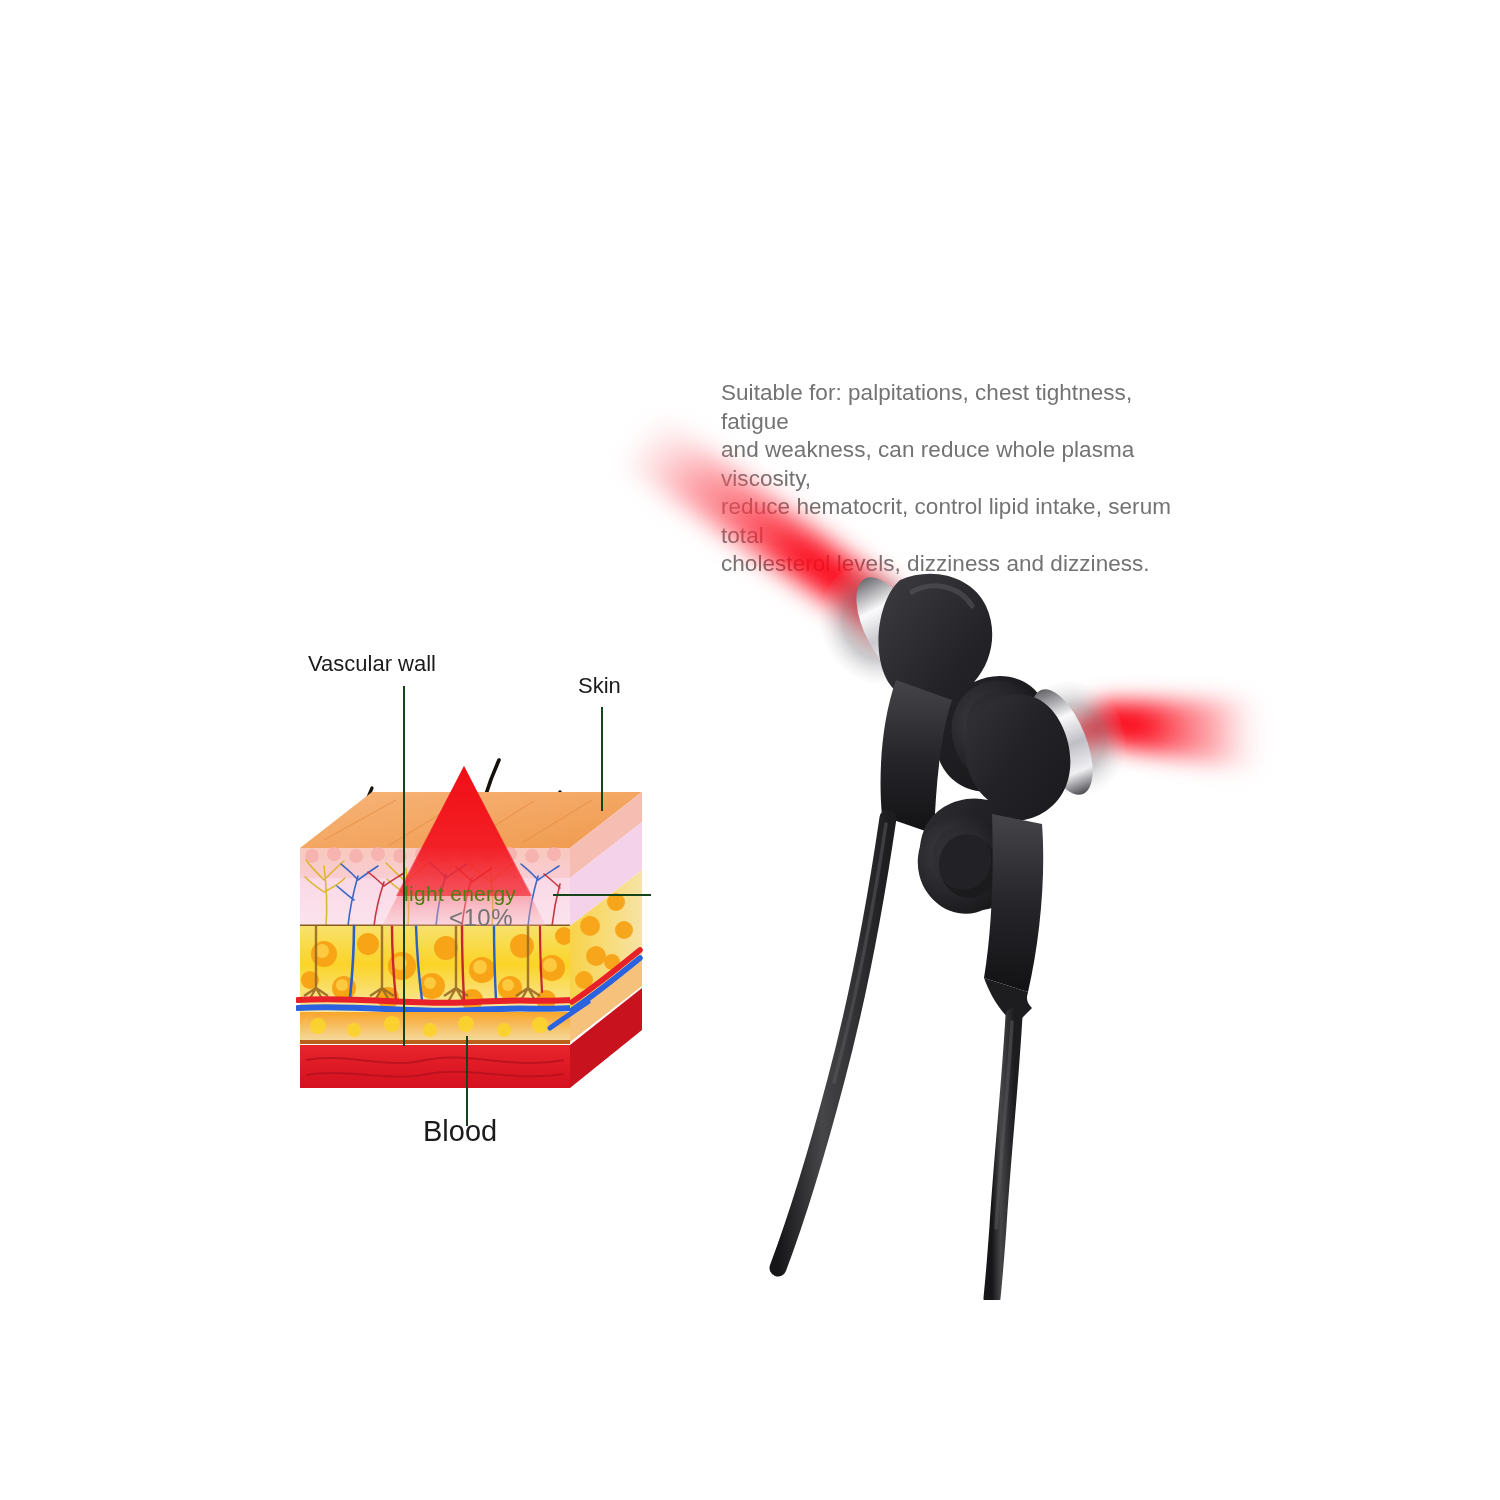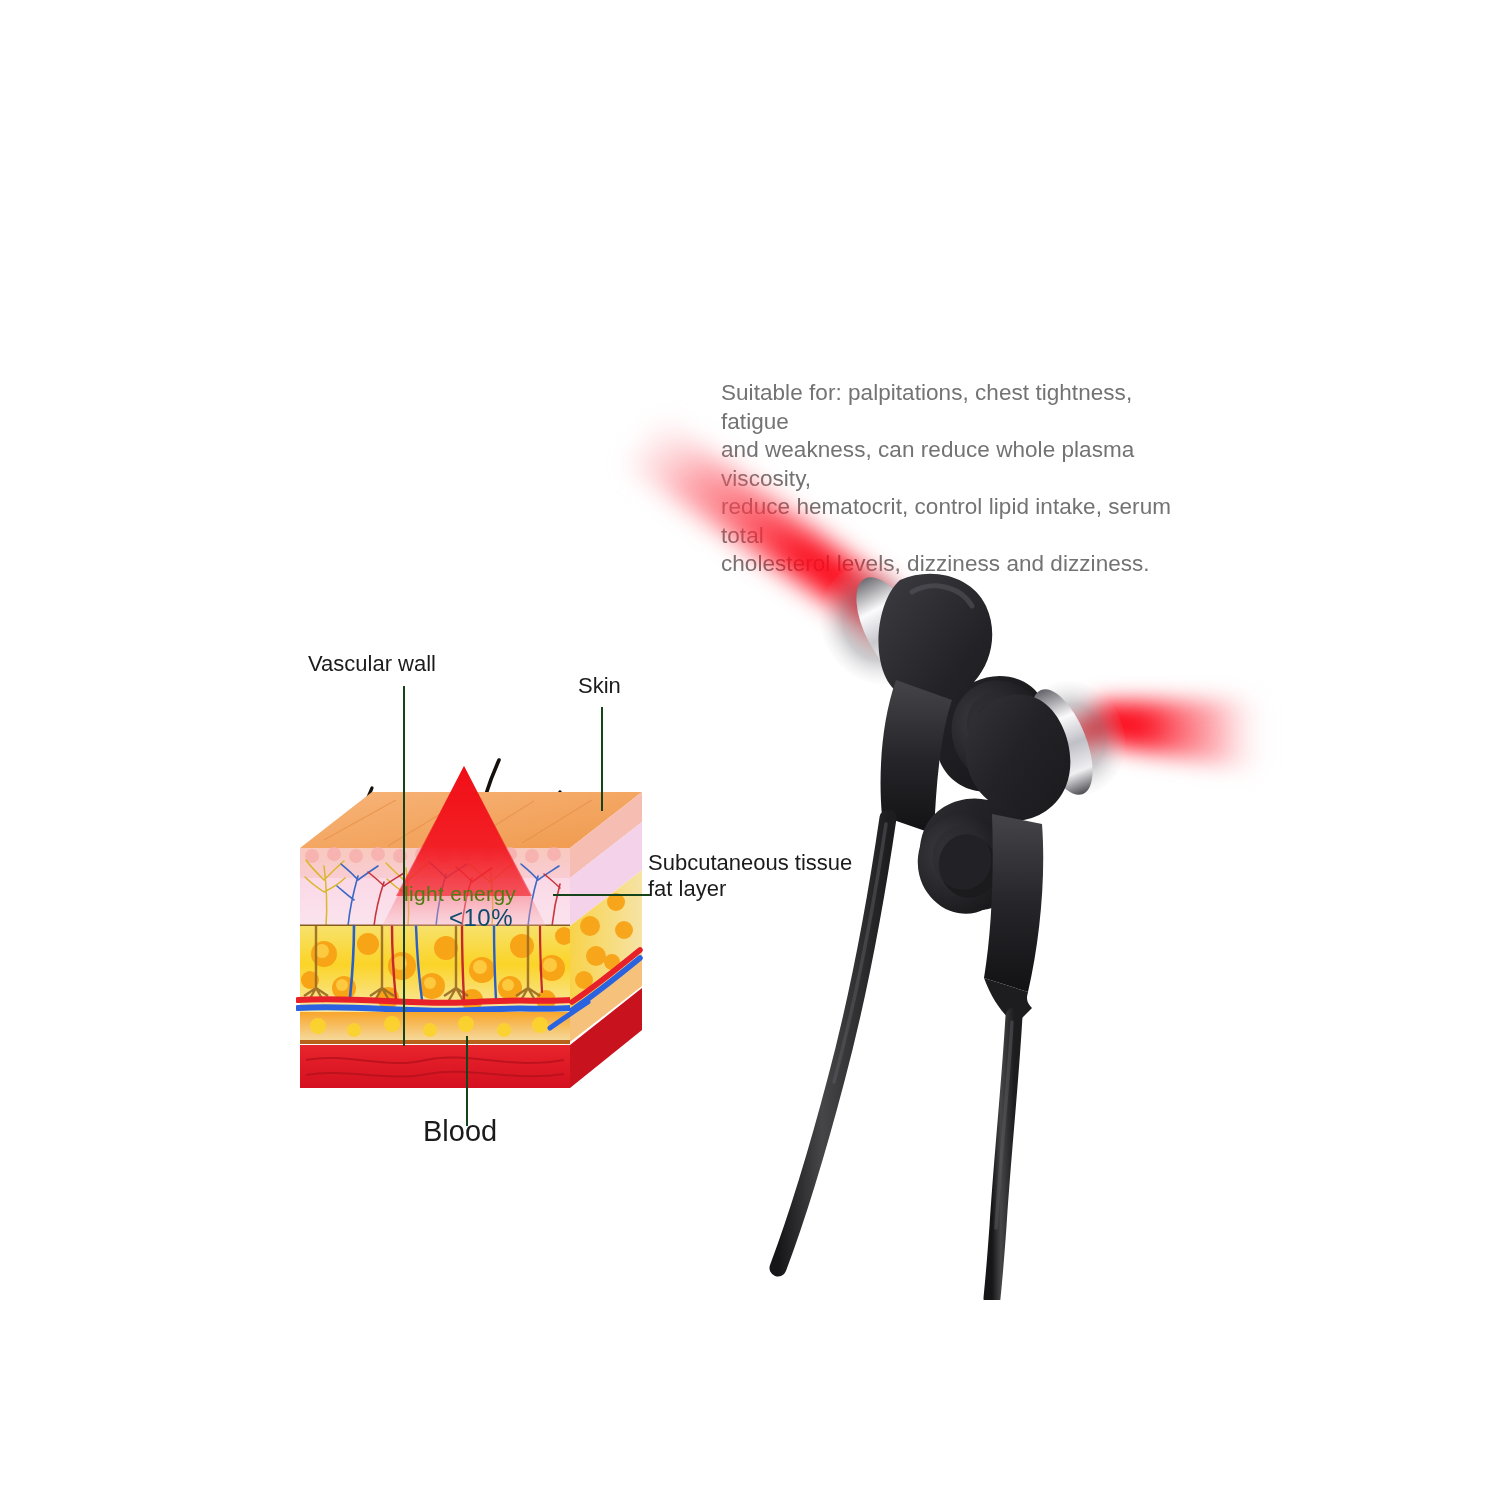--- a/index.html
+++ b/index.html
@@ -27,21 +27,21 @@
   }
 
   
   .lbl{position:absolute;color:#1b1b1b;font-size:22px;line-height:26px;
        font-family:"Liberation Sans",sans-serif;white-space:pre-line;}
   #lbl-vascular{left:278px;top:651px;margin-left:30px;}
   #lbl-skin{left:578px;top:673px;}
   #lbl-subq{left:648px;top:850px;}
   #lbl-blood{left:423px;top:1118px;font-size:29px;}
   #lbl-lightenergy{left:404px;top:881px;font-size:21px;color:#4d7c0f;letter-spacing:.3px;}
-  #lbl-pct{left:449px;top:905px;font-size:24px;color:#0c4a6e;letter-spacing:.5px;}
+  #lbl-pct{left:449px;top:905px;font-size:24px;color:#737373;letter-spacing:.5px;}
 
   .leader{position:absolute;background:#16441a;}
   .leader.v{width:1.6px;}
   .leader.h{height:1.6px;}
 
   
   #skin-block{position:absolute;left:296px;top:730px;width:350px;height:360px;}
   #skin-block svg{display:block;}
 
   
@@ -246,22 +246,20 @@
     </svg>
   </div>
 
   <div class="leader v" id="ld-vascular" style="left:403px;top:686px;height:360px;"></div>
   <div class="leader v" id="ld-skin" style="left:601px;top:707px;height:104px;"></div>
   <div class="leader h" id="ld-subq" style="left:553px;top:894px;width:98px;"></div>
   <div class="leader v" id="ld-blood" style="left:466px;top:1036px;height:90px;"></div>
 
   <div class="lbl" id="lbl-vascular">Vascular wall</div>
   <div class="lbl" id="lbl-skin">Skin</div>
-  <div class="lbl" id="lbl-subq">Subcutaneous tissue
-fat layer</div>
   <div class="lbl" id="lbl-blood">Blood</div>
   <div class="lbl" id="lbl-lightenergy">light energy</div>
   <div class="lbl" id="lbl-pct">&lt;10%</div>
 
   <div id="phone-scene">
     <svg width="700" height="900" viewBox="0 0 700 900" xmlns="http://www.w3.org/2000/svg">
       <defs>
         <linearGradient id="bodyG" x1="0" y1="0" x2="1" y2="1">
           <stop offset="0" stop-color="#3c3c41"></stop>
           <stop offset="0.45" stop-color="#232327"></stop>

